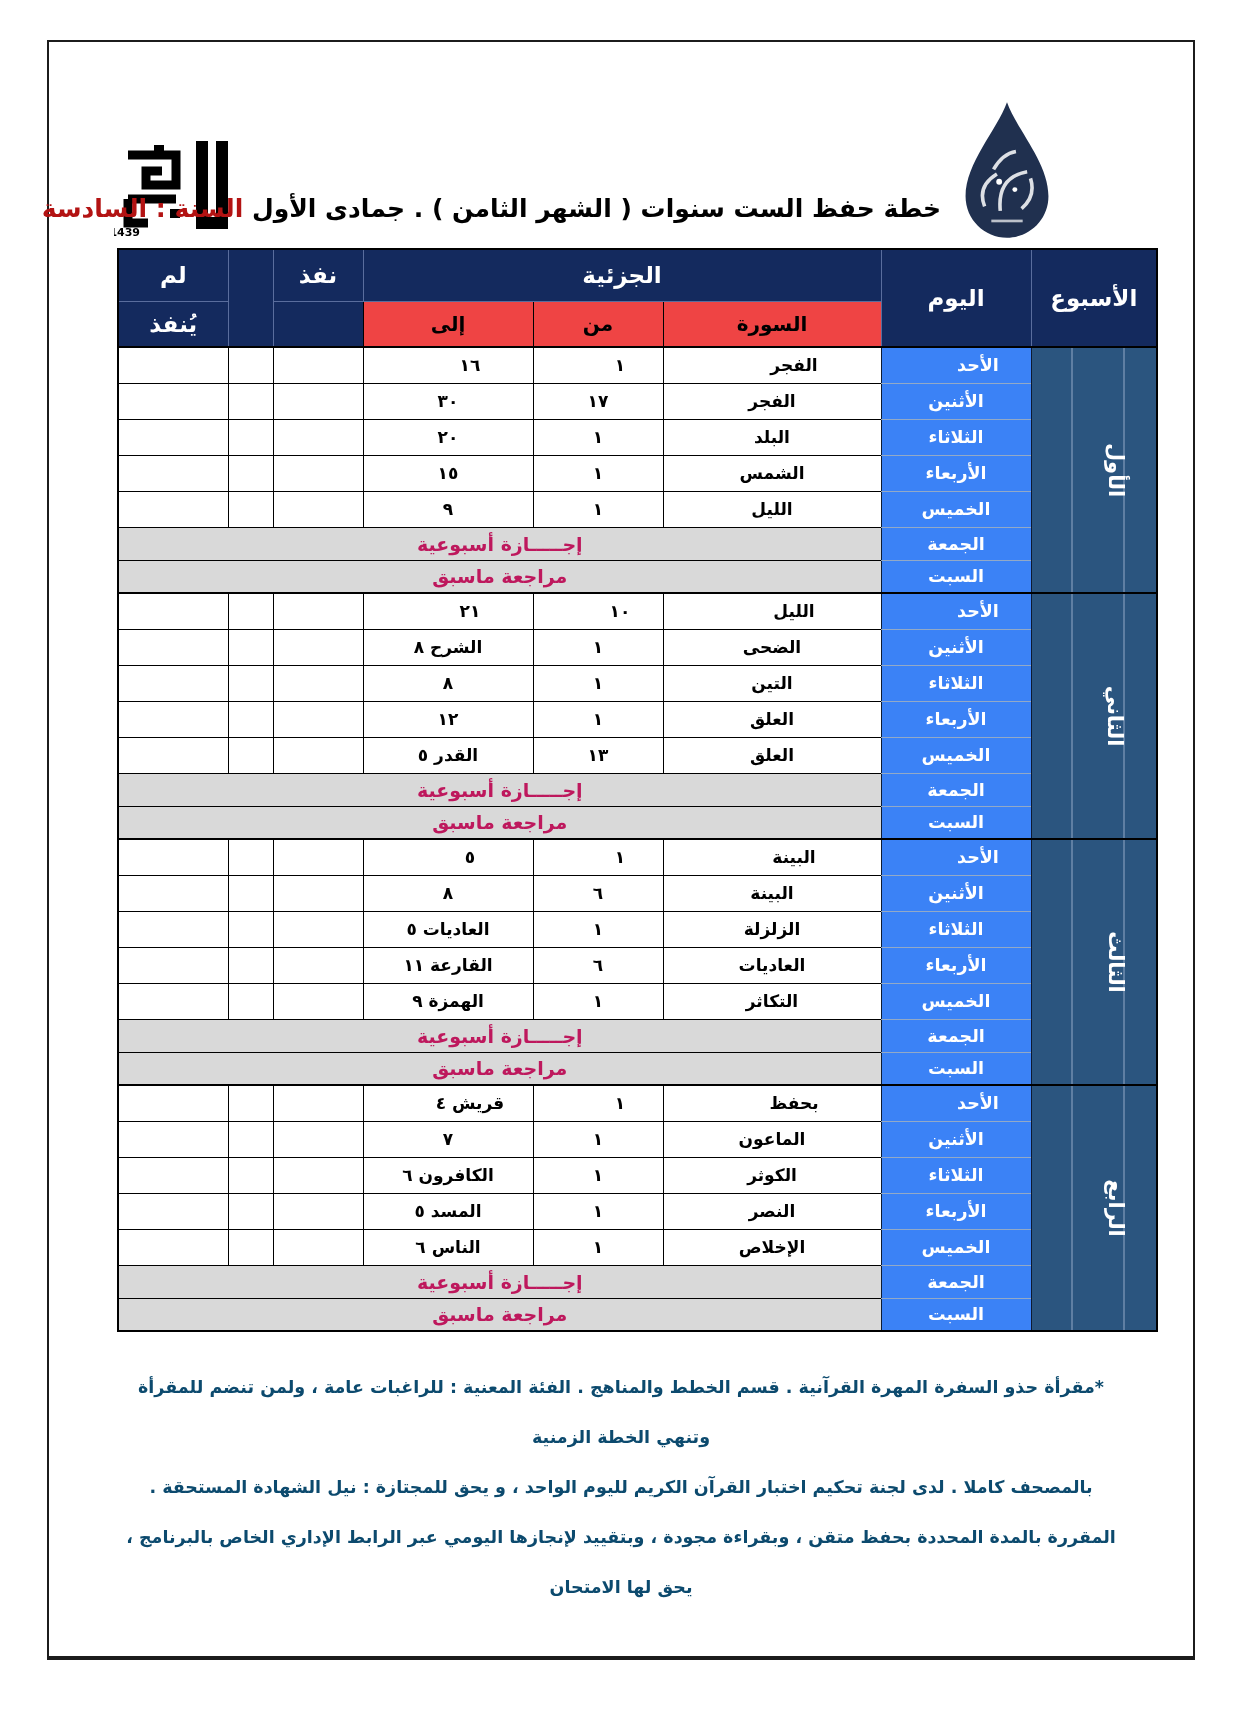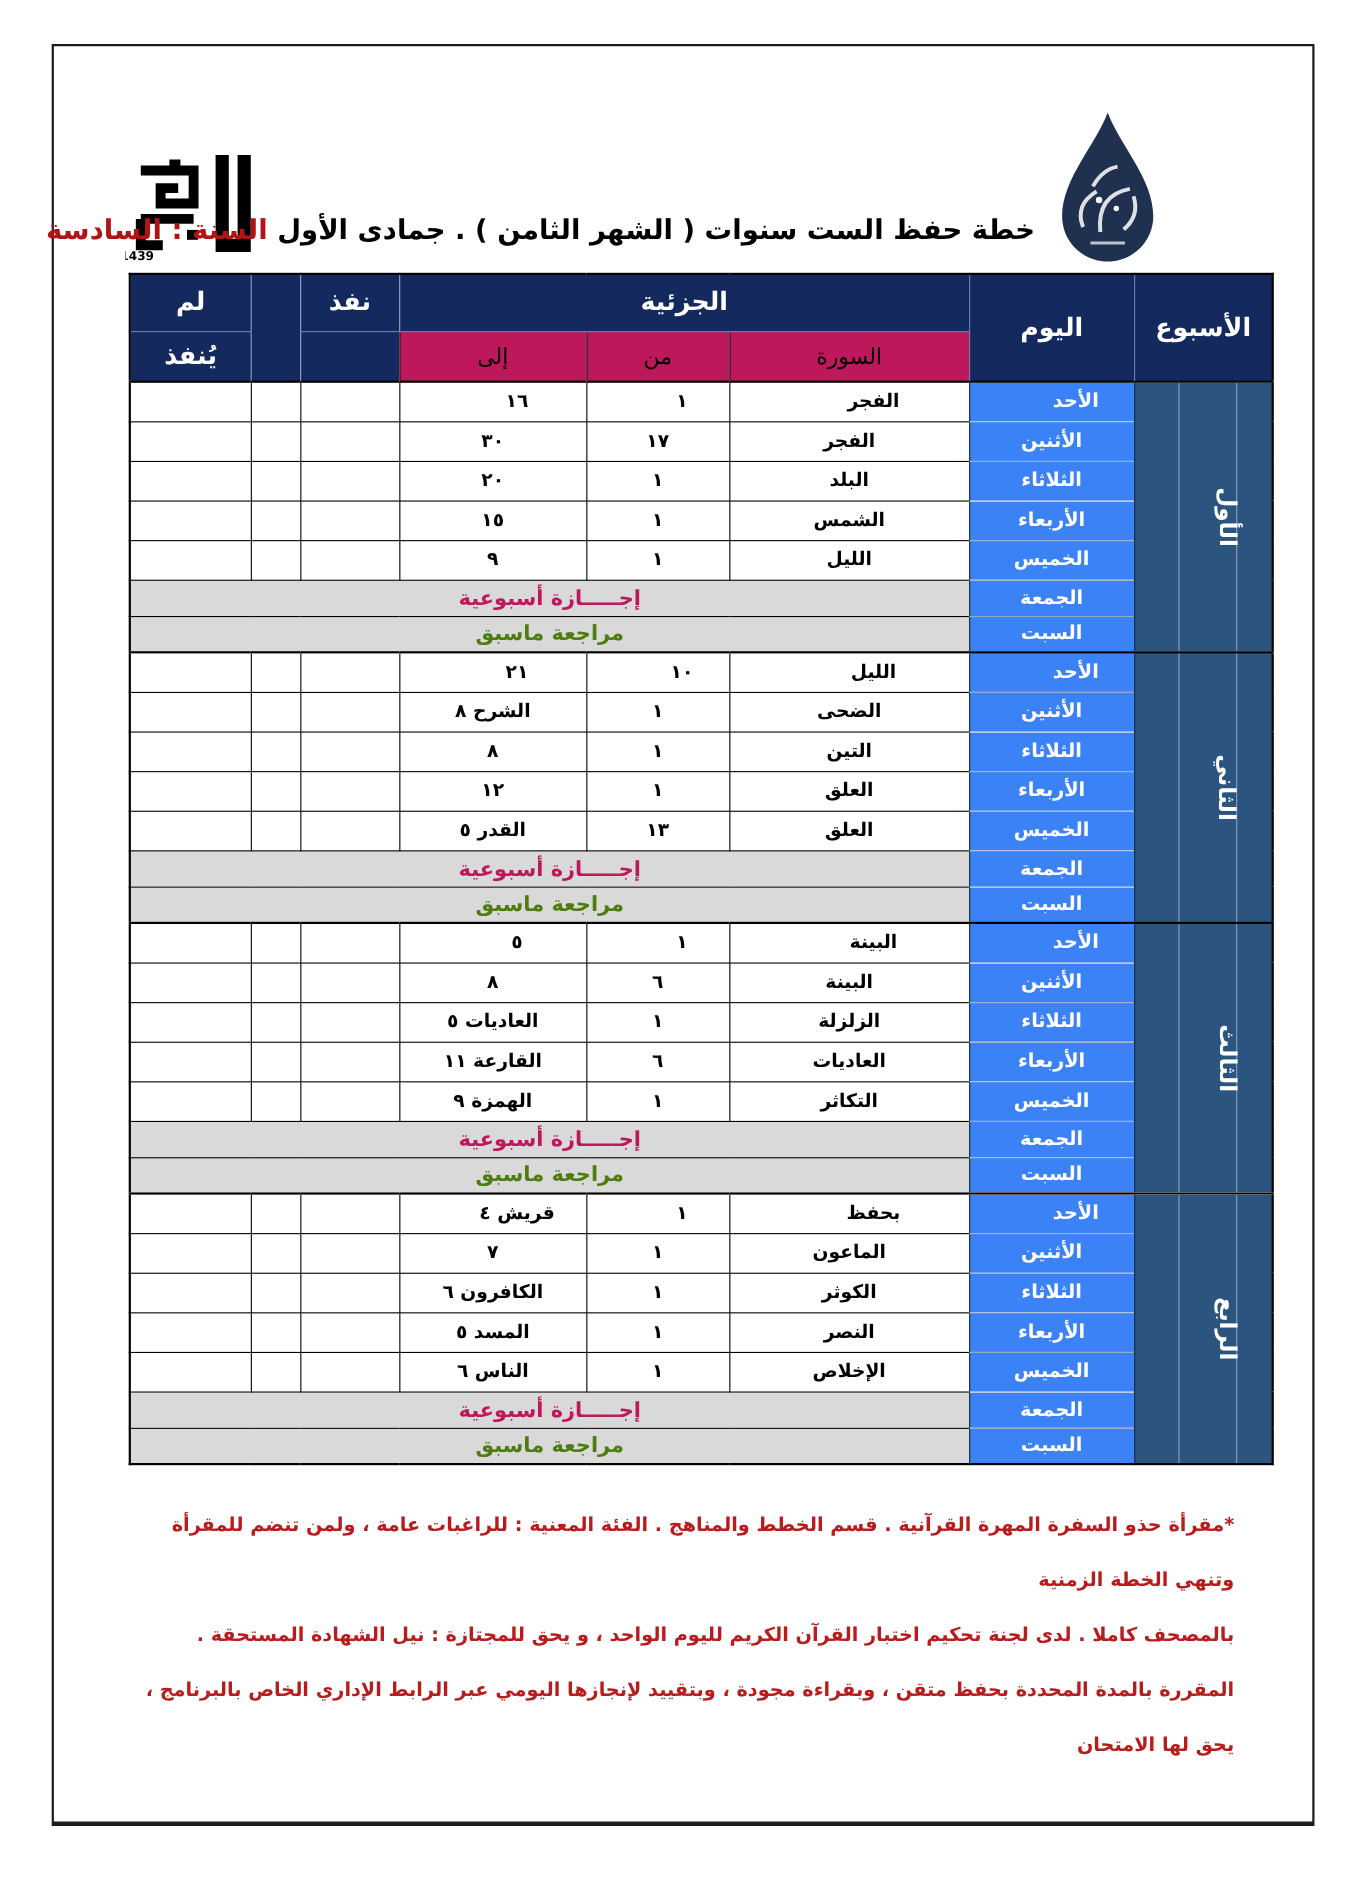--- a/index.html
+++ b/index.html
@@ -17,46 +17,46 @@
   .doc-title .red { color:#b31313; }
 
   
   table.plan { position:absolute; top:248px; left:117px; border-collapse:collapse;
                table-layout:fixed; direction:rtl; border:2px solid #000; }
   th, td { padding:0; text-align:center; vertical-align:middle; overflow:hidden; }
 
   tr.h1 { height:52px; } tr.h2 { height:46px; }
   .hdr { background:#142a5e; color:#fff; font-size:23px; font-weight:bold;
          border:1px solid #5a6d9d; }
-  .sub { background:#be185d; color:#000; font-size:20px; font-weight:normal;
+  .sub { background:#ef4444; color:#000; font-size:20px; font-weight:bold;
          border:1px solid #000; }
 
   tr.data-row { height:36px; }
   tr.special-row { height:33px; }
   .cell { background:#fff; border:1px solid #000; font-size:17px; font-weight:bold; color:#000; }
   .merged { background:#d9d9d9; border:1.5px solid #000; font-size:19px; font-weight:bold; }
   .merged.holiday { color:#be185d; }
-  .merged.review  { color:#4d7c0f;margin-top:36px; }
+  .merged.review  { color:#be185d;margin-top:36px; }
 
   .day-cell { background:#3b82f6; color:#fff; font-size:17.5px; font-weight:bold;
               border-top:1px solid #93a9c6; border-bottom:1px solid #93a9c6;
               border-right:1px solid #93a9c6; border-left:1.5px solid #0d1b33; }
   .week-cell { border:1px solid #0d1b33; border-left-width:1.5px;
                background:linear-gradient(to right,
                  #2b557f 0 40px, #93a9c6 40px 41px,
                  #2b557f 41px 92px, #93a9c6 92px 93px, #2b557f 93px 100%); }
   .week-cell-inner { display:flex; width:100%; height:100%; align-items:center; justify-content:center; }
   .week-label { display:block; transform:rotate(90deg); white-space:nowrap;
                 color:#fff; font-size:21px; font-weight:bold; letter-spacing:1px; }
   tr.week-start td { border-top:2px solid #000;padding-left:44px; }
 
   
   .footer-notes { position:absolute; top:1362px; left:120px; width:1002px;
-                  direction:rtl; text-align:right; font-size:17.5px; font-weight:bold;
-                  color:#b91c1c; line-height:50px; }
+                  direction:rtl; text-align:center; font-size:17.5px; font-weight:bold;
+                  color:#0c4a6e; line-height:50px; }
 </style>
 </head>
 <body>
 
 <div class="page-frame"></div>
 
 <div class="logo-drop">
   <svg viewBox="0 0 100 125" width="118" height="140">
     <path d="M50 2 C41 27 13 56 13 86 c0 21 17 37 37 37 s37 -16 37 -37 C87 56 59 27 50 2 Z" fill="#20304f"></path>
     <path d="M30 95 q-7 -18 11 -29 M44 99 q-3 -30 24 -35 M63 97 q13 -11 8 -27 M38 62 q8 -14 20 -16" stroke="#ffffff" stroke-width="3.2" fill="none" opacity="0.85"></path>

